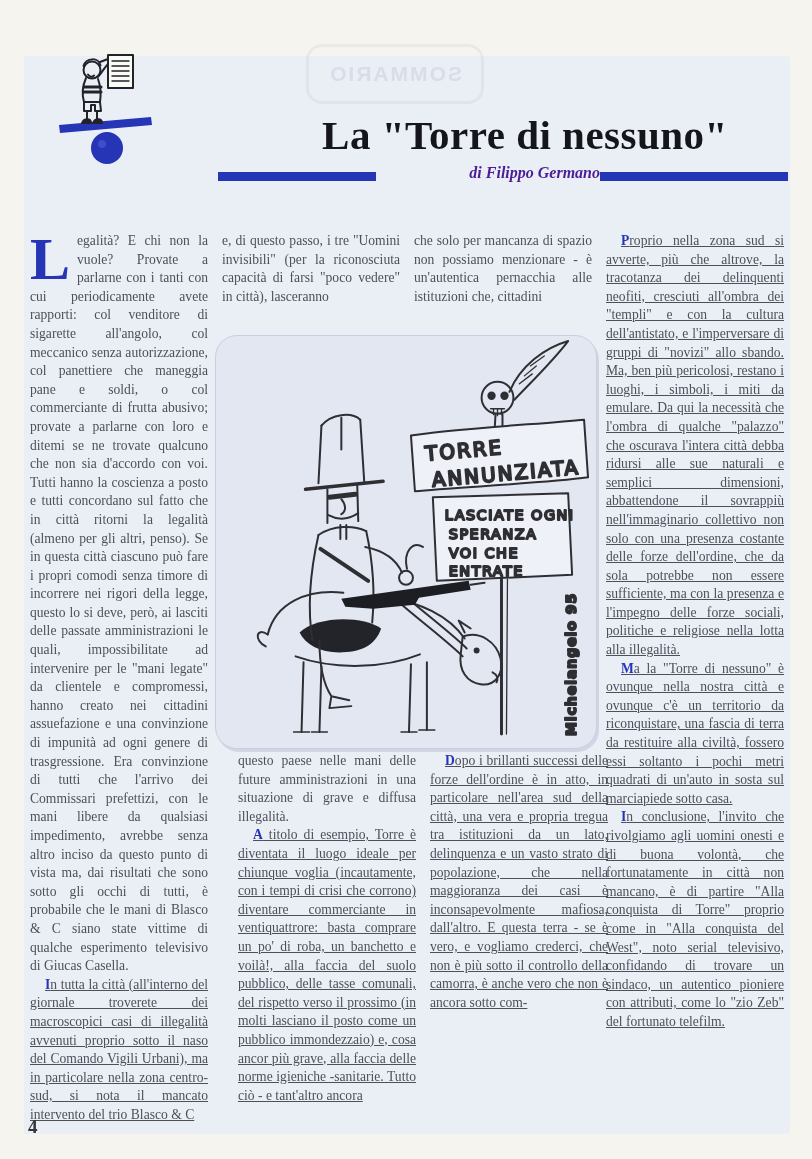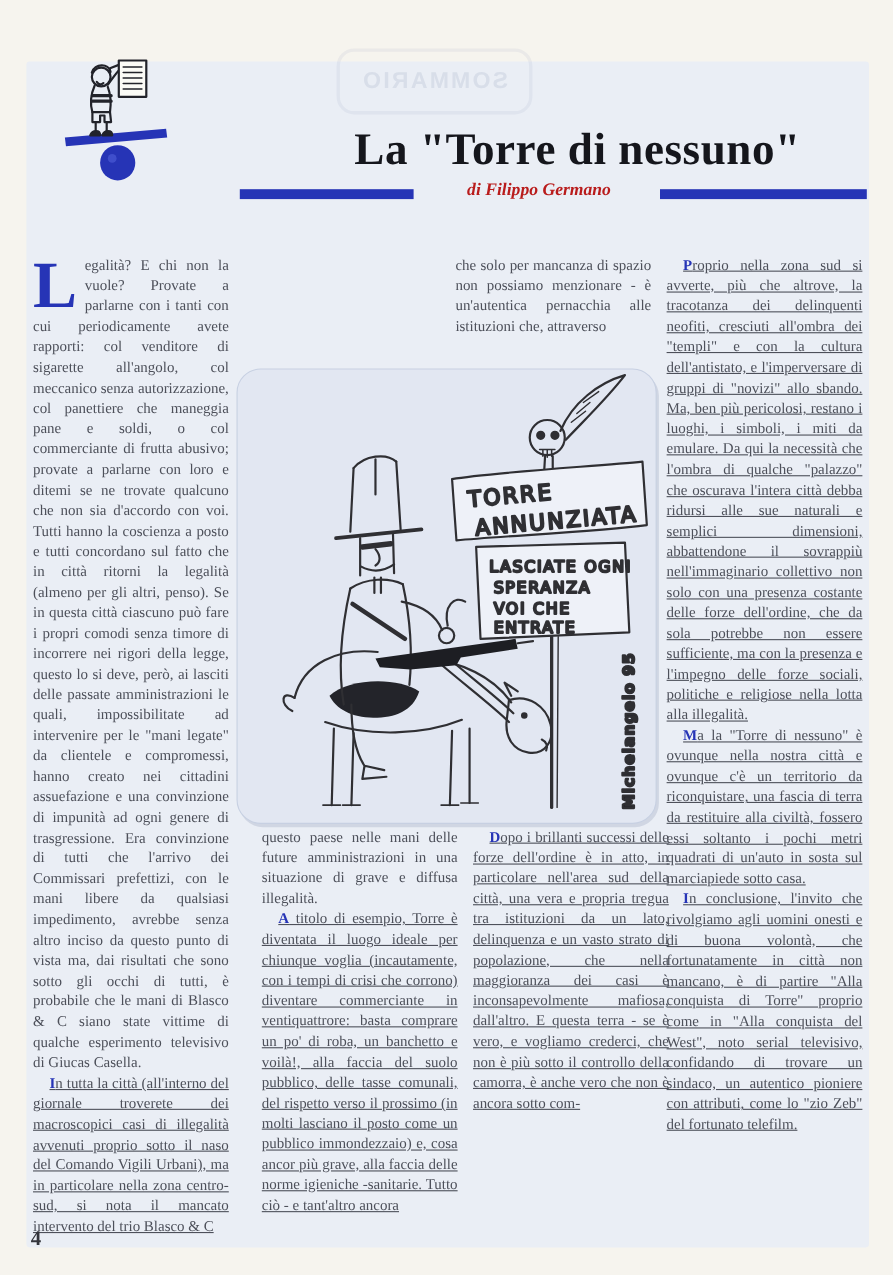--- a/index.html
+++ b/index.html
@@ -31,22 +31,22 @@
   .page-title{
     position:absolute;left:245px;top:84px;width:560px;
     text-align:center;
     font-size:41px;font-weight:bold;color:#15161c;letter-spacing:0.5px;
     white-space:nowrap;
   }
   .byline-bar{position:absolute;height:9px;background:#2634b6;top:172px;}
   .bar-left{left:218px;width:158px;}
   .bar-right{left:600px;width:188px;}
   .byline{
-    position:absolute;left:380px;top:164px;width:220px;text-align:center;
-    font-style:italic;font-weight:bold;font-size:16px;color:#b91c1c;
+    position:absolute;left:380px;top:164px;width:220px;text-align:right;
+    font-style:italic;font-weight:bold;font-size:16px;color:#4c1d95;
   }
   .article{
     position:absolute;left:30px;top:232px;width:754px;height:910px;
     display:flex;gap:14px;
   }
   .col{position:relative;width:178px;height:100%;}
   .col p{
     margin:0;
     font-size:13.6px;line-height:18.6px;
     text-align:justify;color:#4d505a;
@@ -202,28 +202,29 @@
         </g>
       </svg>
     </div>
 
     <section class="col">
       <p><span class="dropcap">L</span><span>egalità? E chi non la vuole? Provate a parlarne con i tanti con cui periodicamente avete rapporti: col venditore di sigarette all'angolo, col meccanico senza autorizzazione, col panettiere che maneggia pane e soldi, o col commerciante di frutta abusivo; provate a parlarne con loro e ditemi se ne trovate qualcuno che non sia d'accordo con voi. Tutti hanno la coscienza a posto e tutti concordano sul fatto che in città ritorni la legalità (almeno per gli altri, penso). Se in questa città ciascuno può fare i propri comodi senza timore di incorrere nei rigori della legge, questo lo si deve, però, ai lasciti delle passate amministrazioni le quali, impossibilitate ad intervenire per le "mani legate" da clientele e compromessi, hanno creato nei cittadini assuefazione e una convinzione di impunità ad ogni genere di trasgressione. Era convinzione di tutti che l'arrivo dei Commissari prefettizi, con le mani libere da qualsiasi impedimento, avrebbe senza altro inciso da questo punto di vista ma, dai risultati che sono sotto gli occhi di tutti, è probabile che le mani di Blasco &amp; C siano state vittime di qualche esperimento televisivo di Giucas Casella.</span></p>
       <p class="ind"><span class="init">I</span><span>n tutta la città (all'interno del giornale troverete dei macroscopici casi di illegalità avvenuti proprio sotto il naso del Comando Vigili Urbani), ma in particolare nella zona centro-sud, si nota il mancato intervento del trio Blasco &amp; C</span></p>
     </section>
 
     <section class="col">
+      <p>e, di questo passo, i tre "Uomini invisibili" (per la riconosciuta capacità di farsi "poco vedere" in città), lasceranno</p>
       <div class="below">
         <p>questo paese nelle mani delle future amministrazioni in una situazione di grave e diffusa illegalità.</p>
         <p class="ind"><span class="init">A</span><span> titolo di esempio, Torre è diventata il luogo ideale per chiunque voglia (incautamente, con i tempi di crisi che corrono) diventare commerciante in ventiquattrore: basta comprare un po' di roba, un banchetto e voilà!, alla faccia del suolo pubblico, delle tasse comunali, del rispetto verso il prossimo (in molti lasciano il posto come un pubblico immondezzaio) e, cosa ancor più grave, alla faccia delle norme igieniche -sanitarie. Tutto ciò - e tant'altro ancora</span></p>
       </div>
     </section>
 
     <section class="col">
-      <p>che solo per mancanza di spazio non possiamo menzionare - è un'autentica pernacchia alle istituzioni che, attraverso</p>
+      <p>che solo per mancanza di spazio non possiamo menzionare - è un'autentica pernacchia alle istituzioni che, cittadini</p>
       <div class="below">
         <p class="ind"><span class="init">D</span><span>opo i brillanti successi delle forze dell'ordine è in atto, in particolare nell'area sud della città, una vera e propria tregua tra istituzioni da un lato, delinquenza e un vasto strato di popolazione, che nella maggioranza dei casi è inconsapevolmente mafiosa, dall'altro. E questa terra - se è vero, e vogliamo crederci, che non è più sotto il controllo della camorra, è anche vero che non è ancora sotto com-</span></p>
       </div>
     </section>
 
     <section class="col">
       <p class="ind"><span class="init">P</span><span>roprio nella zona sud si avverte, più che altrove, la tracotanza dei delinquenti neofiti, cresciuti all'ombra dei "templi" e con la cultura dell'antistato, e l'imperversare di gruppi di "novizi" allo sbando. Ma, ben più pericolosi, restano i luoghi, i simboli, i miti da emulare. Da qui la necessità che l'ombra di qualche "palazzo" che oscurava l'intera città debba ridursi alle sue naturali e semplici dimensioni, abbattendone il sovrappiù nell'immaginario collettivo non solo con una presenza costante delle forze dell'ordine, che da sola potrebbe non essere sufficiente, ma con la presenza e l'impegno delle forze sociali, politiche e religiose nella lotta alla illegalità.</span></p>
       <p class="ind"><span class="init">M</span><span>a la "Torre di nessuno" è ovunque nella nostra città e ovunque c'è un territorio da riconquistare, una fascia di terra da restituire alla civiltà, fossero essi soltanto i pochi metri quadrati di un'auto in sosta sul marciapiede sotto casa.</span></p>
       <p class="ind"><span class="init">I</span><span>n conclusione, l'invito che rivolgiamo agli uomini onesti e di buona volontà, che fortunatamente in città non mancano, è di partire "Alla conquista di Torre" proprio come in "Alla conquista del West", noto serial televisivo, confidando di trovare un sindaco, un autentico pioniere con attributi, come lo "zio Zeb" del fortunato telefilm.</span></p>
     </section>

